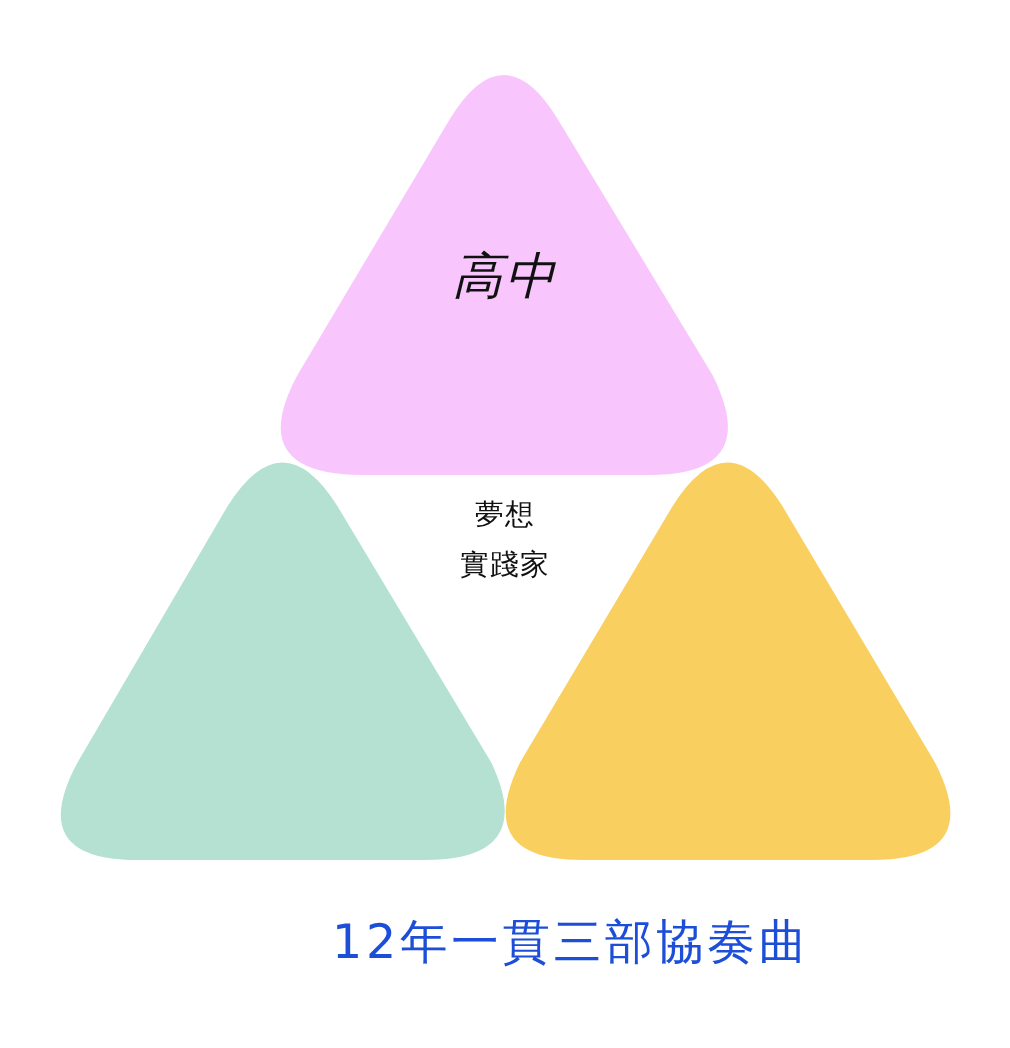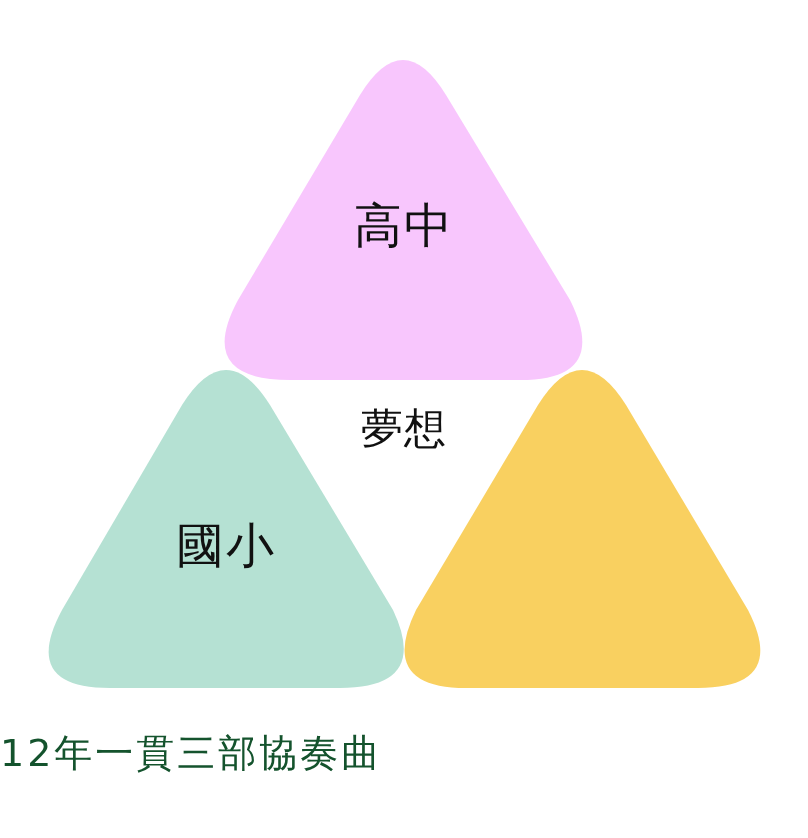--- a/index.html
+++ b/index.html
@@ -1,40 +1,40 @@
 <!DOCTYPE html>
 <html><head>
 <meta charset="utf-8">
 <style>
   html, body { margin: 0; padding: 0; background: #ffffff; }
   body { width: 808px; height: 838px; position: relative; overflow: hidden; font-family: "DejaVu Sans", sans-serif; }
   svg.shapes { position: absolute; left: 0; top: 0; }
   .label { position: absolute; text-align: center; color: #111111; line-height: 1.15; font-family: "DejaVu Sans", sans-serif; }
   .label span { display: block; }
-  .big { font-size: 48px; letter-spacing: 2px; }
-  .mid { font-size: 42px; line-height: 1.75; letter-spacing: 1px; }
-  .caption { position: absolute; left: 0; width: 648px; top: 728px; text-align: left; font-size: 38px; color: #14532d; letter-spacing: 3px; font-family: "DejaVu Sans", sans-serif; }
+  .big { font-size: 40px; letter-spacing: 2px; font-style: italic; }
+  .mid { font-size: 23px; line-height: 1.75; letter-spacing: 1px; }
+  .caption { position: absolute; left: 0; width: 648px; top: 728px; text-align: right; font-size: 38px; color: #1d4ed8; letter-spacing: 3px; font-family: "DejaVu Sans", sans-serif; }
 </style>
 </head>
 <body>
 
 <svg class="shapes" width="808" height="838" viewBox="0 0 808 838">
   <path d="M 360 95 Q 403 25 446 95 L 570 300 Q 610 380 520 380 L 290 380 Q 195 380 238 300 Z" fill="#f8c6fd"></path>
   <path d="M 182 405 Q 226 335 270 405 L 393 610 Q 430 688 340 688 L 110 688 Q 20 688 62 610 Z" fill="#b5e1d3"></path>
   <path d="M 538 405 Q 582 335 626 405 L 748 610 Q 788 688 698 688 L 466 688 Q 378 688 416 610 Z" fill="#f9d060"></path>
 </svg>
 
 <div class="label big" style="left:258px; width:292px; top:198px;">
   <span>高中</span>
 </div>
 
 <div class="label mid" style="left:310px; width:188px; top:392px;">
   <span>夢想</span>
+  <span>實踐家</span>
 </div>
 
 <div class="label big" style="left:80px; width:292px; top:518px;">
-  <span>國小</span>
 </div>
 
 <div class="label big" style="left:446px; width:292px; top:518px;">
 </div>
 
 <div class="caption">12年一貫三部協奏曲</div>
 
 </body></html>

